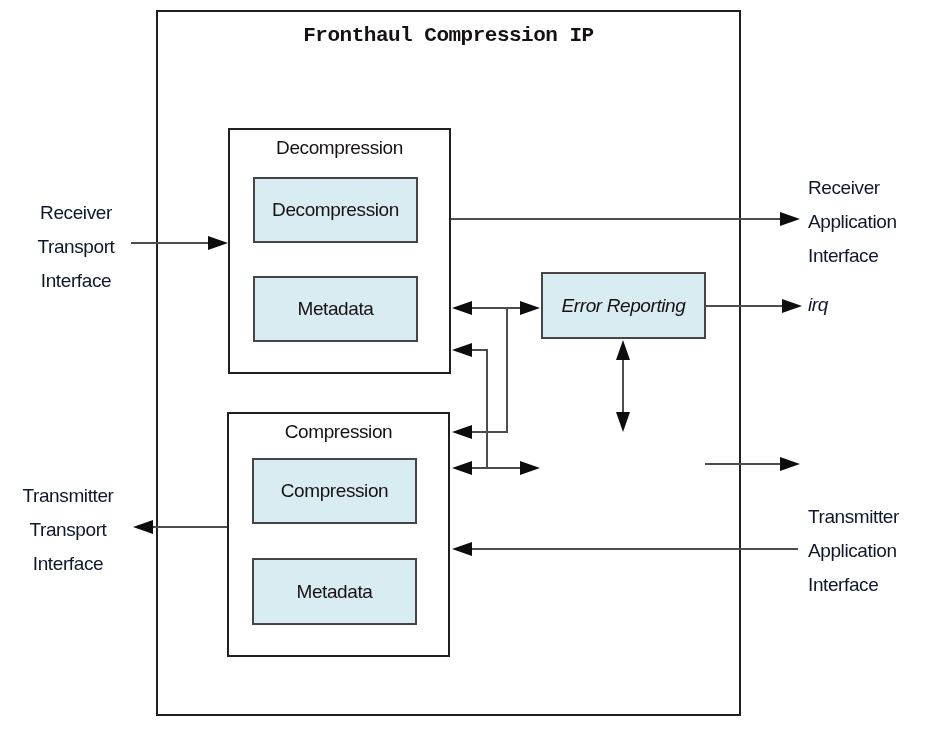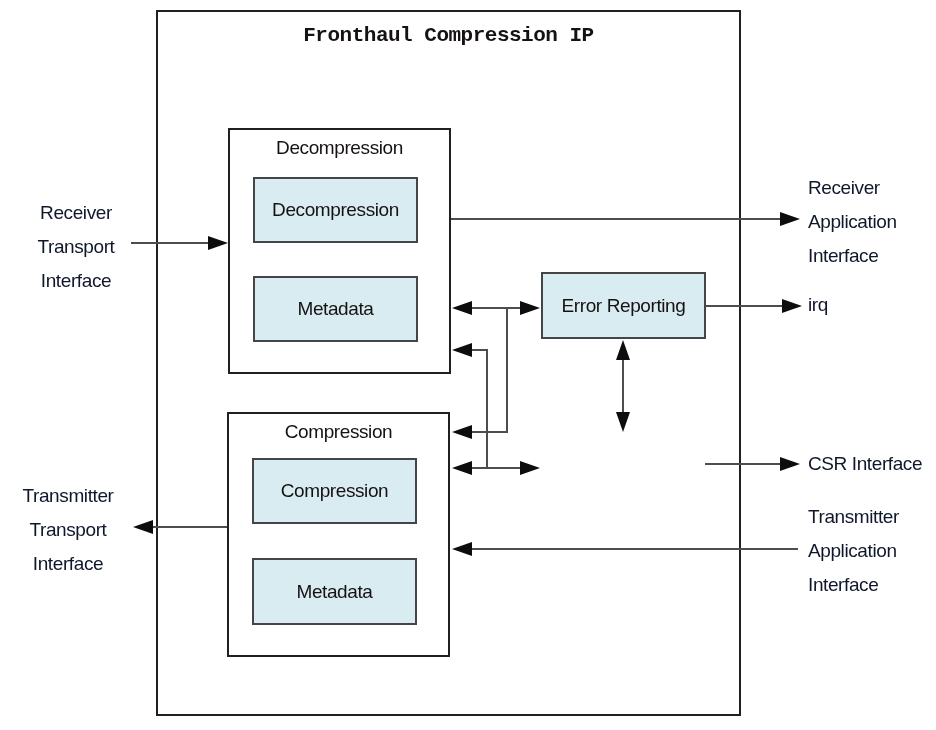--- a/index.html
+++ b/index.html
@@ -60,37 +60,37 @@
     align-items: center;
     justify-content: center;
     font-size: 19px;
     letter-spacing: -0.4px;
     color: #161213;
   }
   #b-decomp-engine { left: 253px; top: 177px; width: 165px; height: 66px; }
   #b-decomp-meta   { left: 253px; top: 276px; width: 165px; height: 66px; }
   #b-comp-engine   { left: 252px; top: 458px; width: 165px; height: 66px; }
   #b-comp-meta     { left: 252px; top: 558px; width: 165px; height: 67px; }
-  #b-error         { left: 541px; top: 272px; width: 165px; height: 67px; }
+  #b-error         { left: 541px; top: 272px; width: 165px; height: 67px; font-style: italic; }
   #b-registers     { left: 541px; top: 433px; width: 164px; height: 67px; }
   
   .ext-label {
     position: absolute;
     font-size: 19px;
     letter-spacing: -0.4px;
     line-height: 34px;
     color: #0f172a;
     white-space: nowrap;
   }
   .ext-left  { text-align: center; }
   .ext-right { text-align: left; }
   #lbl-rx-transport { left: 20px;  top: 196px; width: 112px; }
   #lbl-tx-transport { left: 12px;  top: 479px; width: 112px; }
   #lbl-rx-app       { left: 808px; top: 171px; width: 125px; }
-  #lbl-irq          { left: 808px; top: 293px; width: 100px; line-height: 24px; }
+  #lbl-irq          { left: 808px; top: 293px; width: 100px; line-height: 24px; font-style: italic; }
   #lbl-csr          { left: 808px; top: 452px; width: 125px; line-height: 24px; }
   #lbl-tx-app       { left: 808px; top: 500px; width: 125px; }
   
   #connectors {
     position: absolute;
     left: 0; top: 0;
     pointer-events: none;
   }
   #connectors line, #connectors polyline {
     stroke: var(--line);
@@ -134,21 +134,20 @@
     <div>Transmitter</div>
     <div>Transport</div>
     <div>Interface</div>
   </div>
   <div class="ext-label ext-right" id="lbl-rx-app">
     <div>Receiver</div>
     <div>Application</div>
     <div>Interface</div>
   </div>
   <div class="ext-label ext-right" id="lbl-irq">irq</div>
-  <div class="ext-label ext-right" id="lbl-csr">CSR Interface</div>
   <div class="ext-label ext-right" id="lbl-tx-app">
     <div>Transmitter</div>
     <div>Application</div>
     <div>Interface</div>
   </div>
 
   <svg id="connectors" width="936" height="730" viewBox="0 0 936 730" xmlns="http://www.w3.org/2000/svg">
 
     <g>
       <line x1="131" y1="243" x2="210" y2="243"></line>

